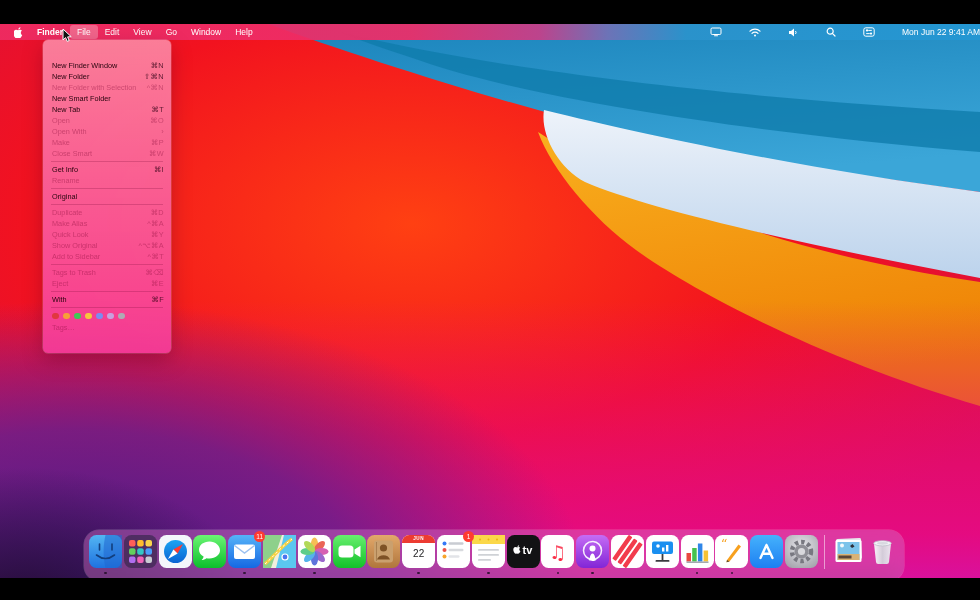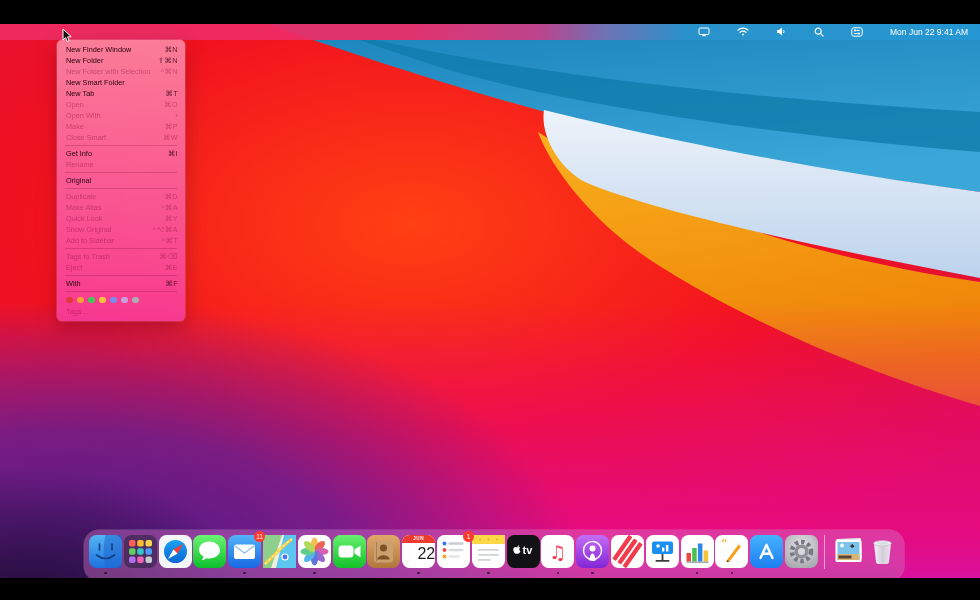--- a/index.html
+++ b/index.html
@@ -9,26 +9,26 @@
   #wall{position:absolute;left:0;top:24px;width:980px;height:554px;}
   
   #menubar{position:absolute;left:0;top:24px;width:980px;height:16px;z-index:5;
     display:flex;align-items:center;color:#fff;font-size:8.5px;
     background:linear-gradient(90deg,rgba(238,43,98,.93) 0%,rgba(238,45,104,.93) 42%,rgba(210,58,133,.88) 55%,rgba(122,111,181,.85) 62%,rgba(43,147,204,.9) 70%,rgba(36,151,211,.93) 100%);}
   .mb-left{display:flex;align-items:center;gap:0;padding-left:8px;}
   .mb-item{padding:2px 7px;border-radius:3px;white-space:nowrap;}
   .mb-item.bold{font-weight:700;}
   .mb-item.active{background:rgba(255,255,255,.28);}
   .mb-apple{padding:0 7px 0 6px;display:flex;align-items:center;}
-  .mb-right{margin-left:auto;display:flex;gap:27px;padding-right:12px;}
+  .mb-right{margin-left:auto;display:flex;align-items:center;gap:27px;padding-right:0;}
   .mb-right svg{display:block;}
   .mb-time{white-space:nowrap;font-size:8.5px;}
   
-  #filemenu{position:absolute;left:57px;top:40px;width:128px;z-index:6;border-radius:5px;
-    padding:4px 0;background:linear-gradient(180deg,rgba(252,140,168,.88) 0%,rgba(250,105,165,.86) 45%,rgba(248,62,158,.88) 100%);
+  #filemenu{position:absolute;left:43px;top:40px;width:128px;z-index:6;border-radius:5px;
+    padding:20px 0;background:linear-gradient(180deg,rgba(252,140,168,.88) 0%,rgba(250,105,165,.86) 45%,rgba(248,62,158,.88) 100%);
     backdrop-filter:blur(10px);box-shadow:0 7px 20px rgba(90,0,40,.35),0 0 0 .5px rgba(255,255,255,.35);}
   .mi{height:11px;display:flex;align-items:center;padding:0 7px 0 9px;font-size:7.3px;color:#26050e;}
   .mi .lbl{flex:1;white-space:nowrap;overflow:hidden;}
   .mi .sc{color:rgba(50,4,22,.8);letter-spacing:.4px;white-space:nowrap;}
   .mi.dis,.mi.dis .sc{color:rgba(130,8,52,.40);}
   .msep{height:1px;background:rgba(110,0,45,.22);margin:2px 8px;}
   .mi.tagsrow{height:12px;gap:4.5px;}
   .tagdot{width:6.5px;height:6.5px;border-radius:50%;display:inline-block;}
   
   #dock{position:absolute;left:84px;top:530px;height:46px;z-index:4;border-radius:15px;
@@ -37,21 +37,21 @@
   .di{position:relative;width:33px;height:33px;flex:0 0 auto;}
   .di svg{position:absolute;left:0;top:0;}
   .di.run::after{content:"";position:absolute;left:50%;bottom:-6px;width:2.5px;height:2.5px;margin-left:-1.25px;
     border-radius:50%;background:rgba(35,15,40,.85);}
   .badge{position:absolute;top:-4px;right:-4px;min-width:11px;height:11px;border-radius:6px;background:#ff3b30;
     color:#fff;font-size:6.5px;line-height:11px;text-align:center;padding:0 2px;box-sizing:border-box;z-index:2;}
   .dock-divider{width:1px;height:34px;background:rgba(255,255,255,.5);margin:0 4.5px;align-self:flex-start;margin-top:0;}
   
   .cal{position:absolute;inset:0;border-radius:7.5px;background:#fff;overflow:hidden;text-align:center;}
   .cal .mon{display:block;background:#ec3b31;color:#fff;font-size:4.6px;font-weight:700;letter-spacing:.5px;height:8px;line-height:8px;}
-  .cal .day{display:block;color:#1d1d1f;font-size:16px;line-height:22px;font-weight:400;text-align:right;}
+  .cal .day{display:block;color:#1d1d1f;font-size:10px;line-height:22px;font-weight:400;}
   
   #cursor{position:absolute;left:62px;top:28px;z-index:10;}
   .black-bar{position:absolute;left:0;width:980px;background:#000;z-index:8;}
 </style>
 </head>
 <body>
 
 <div id="screen">
 
   <div class="black-bar" style="top:0;height:24px;"></div>
@@ -101,20 +101,34 @@
     <path d="M538,108 C620,160 760,226 980,258 L980,382 C830,338 700,272 636,226 C592,194 552,146 538,108 Z" fill="url(#gOr)"></path>
 
     <path d="M544,86 C650,112 810,146 980,168 L980,254 C810,222 650,186 585,158 C558,144 540,110 544,86 Z" fill="url(#gWhite)"></path>
 
     <rect width="980" height="554" fill="url(#gMag)"></rect>
     <rect width="980" height="554" fill="url(#gPur)"></rect>
     <rect width="980" height="554" fill="url(#gPurCore)"></rect>
   </svg>
 
   <div id="menubar">
+    <div class="mb-left">
+      <span class="mb-apple">
+        <svg width="9" height="11" viewBox="0 0 9 11">
+          <path fill="#fff" d="M6.4,0.2c0.1,0.6-0.2,1.2-0.5,1.6C5.5,2.3,4.9,2.6,4.4,2.6C4.3,2,4.6,1.4,4.9,1C5.3,0.6,5.9,0.3,6.4,0.2z M8.2,8.2c-0.3,0.7-0.5,1-0.9,1.6C6.8,10.6,6.2,11.3,5.5,11.3c-0.6,0-0.8-0.4-1.6-0.4c-0.8,0-1,0.4-1.6,0.4C1.6,11.3,1,10.5,0.5,9.8c-1.3-2-1.4-4.4-0.6-5.6C0.4,3.3,1.3,2.8,2.1,2.8c0.8,0,1.3,0.4,2,0.4c0.6,0,1-0.4,2-0.4c0.7,0,1.4,0.4,1.9,1C6.3,4.7,6.6,7.2,8.2,8.2z"></path>
+        </svg>
+      </span>
+      <span class="mb-item bold">Finder</span>
+      <span class="mb-item active">File</span>
+      <span class="mb-item">Edit</span>
+      <span class="mb-item">View</span>
+      <span class="mb-item">Go</span>
+      <span class="mb-item">Window</span>
+      <span class="mb-item">Help</span>
+    </div>
     <div class="mb-right">
       <svg width="12" height="10" viewBox="0 0 12 10">
         <rect x="1" y="1" width="10" height="6.5" rx="1.2" fill="none" stroke="#fff" stroke-width="1"></rect>
         <rect x="4" y="8.2" width="4" height="1" rx=".5" fill="#fff"></rect>
       </svg>
       <svg width="12" height="9" viewBox="0 0 12 9">
         <path d="M1,3.2 a7,7 0 0 1 10,0" fill="none" stroke="#fff" stroke-width="1.2" stroke-linecap="round"></path>
         <path d="M3,5.4 a4.2,4.2 0 0 1 6,0" fill="none" stroke="#fff" stroke-width="1.2" stroke-linecap="round"></path>
         <circle cx="6" cy="7.6" r="1" fill="#fff"></circle>
       </svg>

